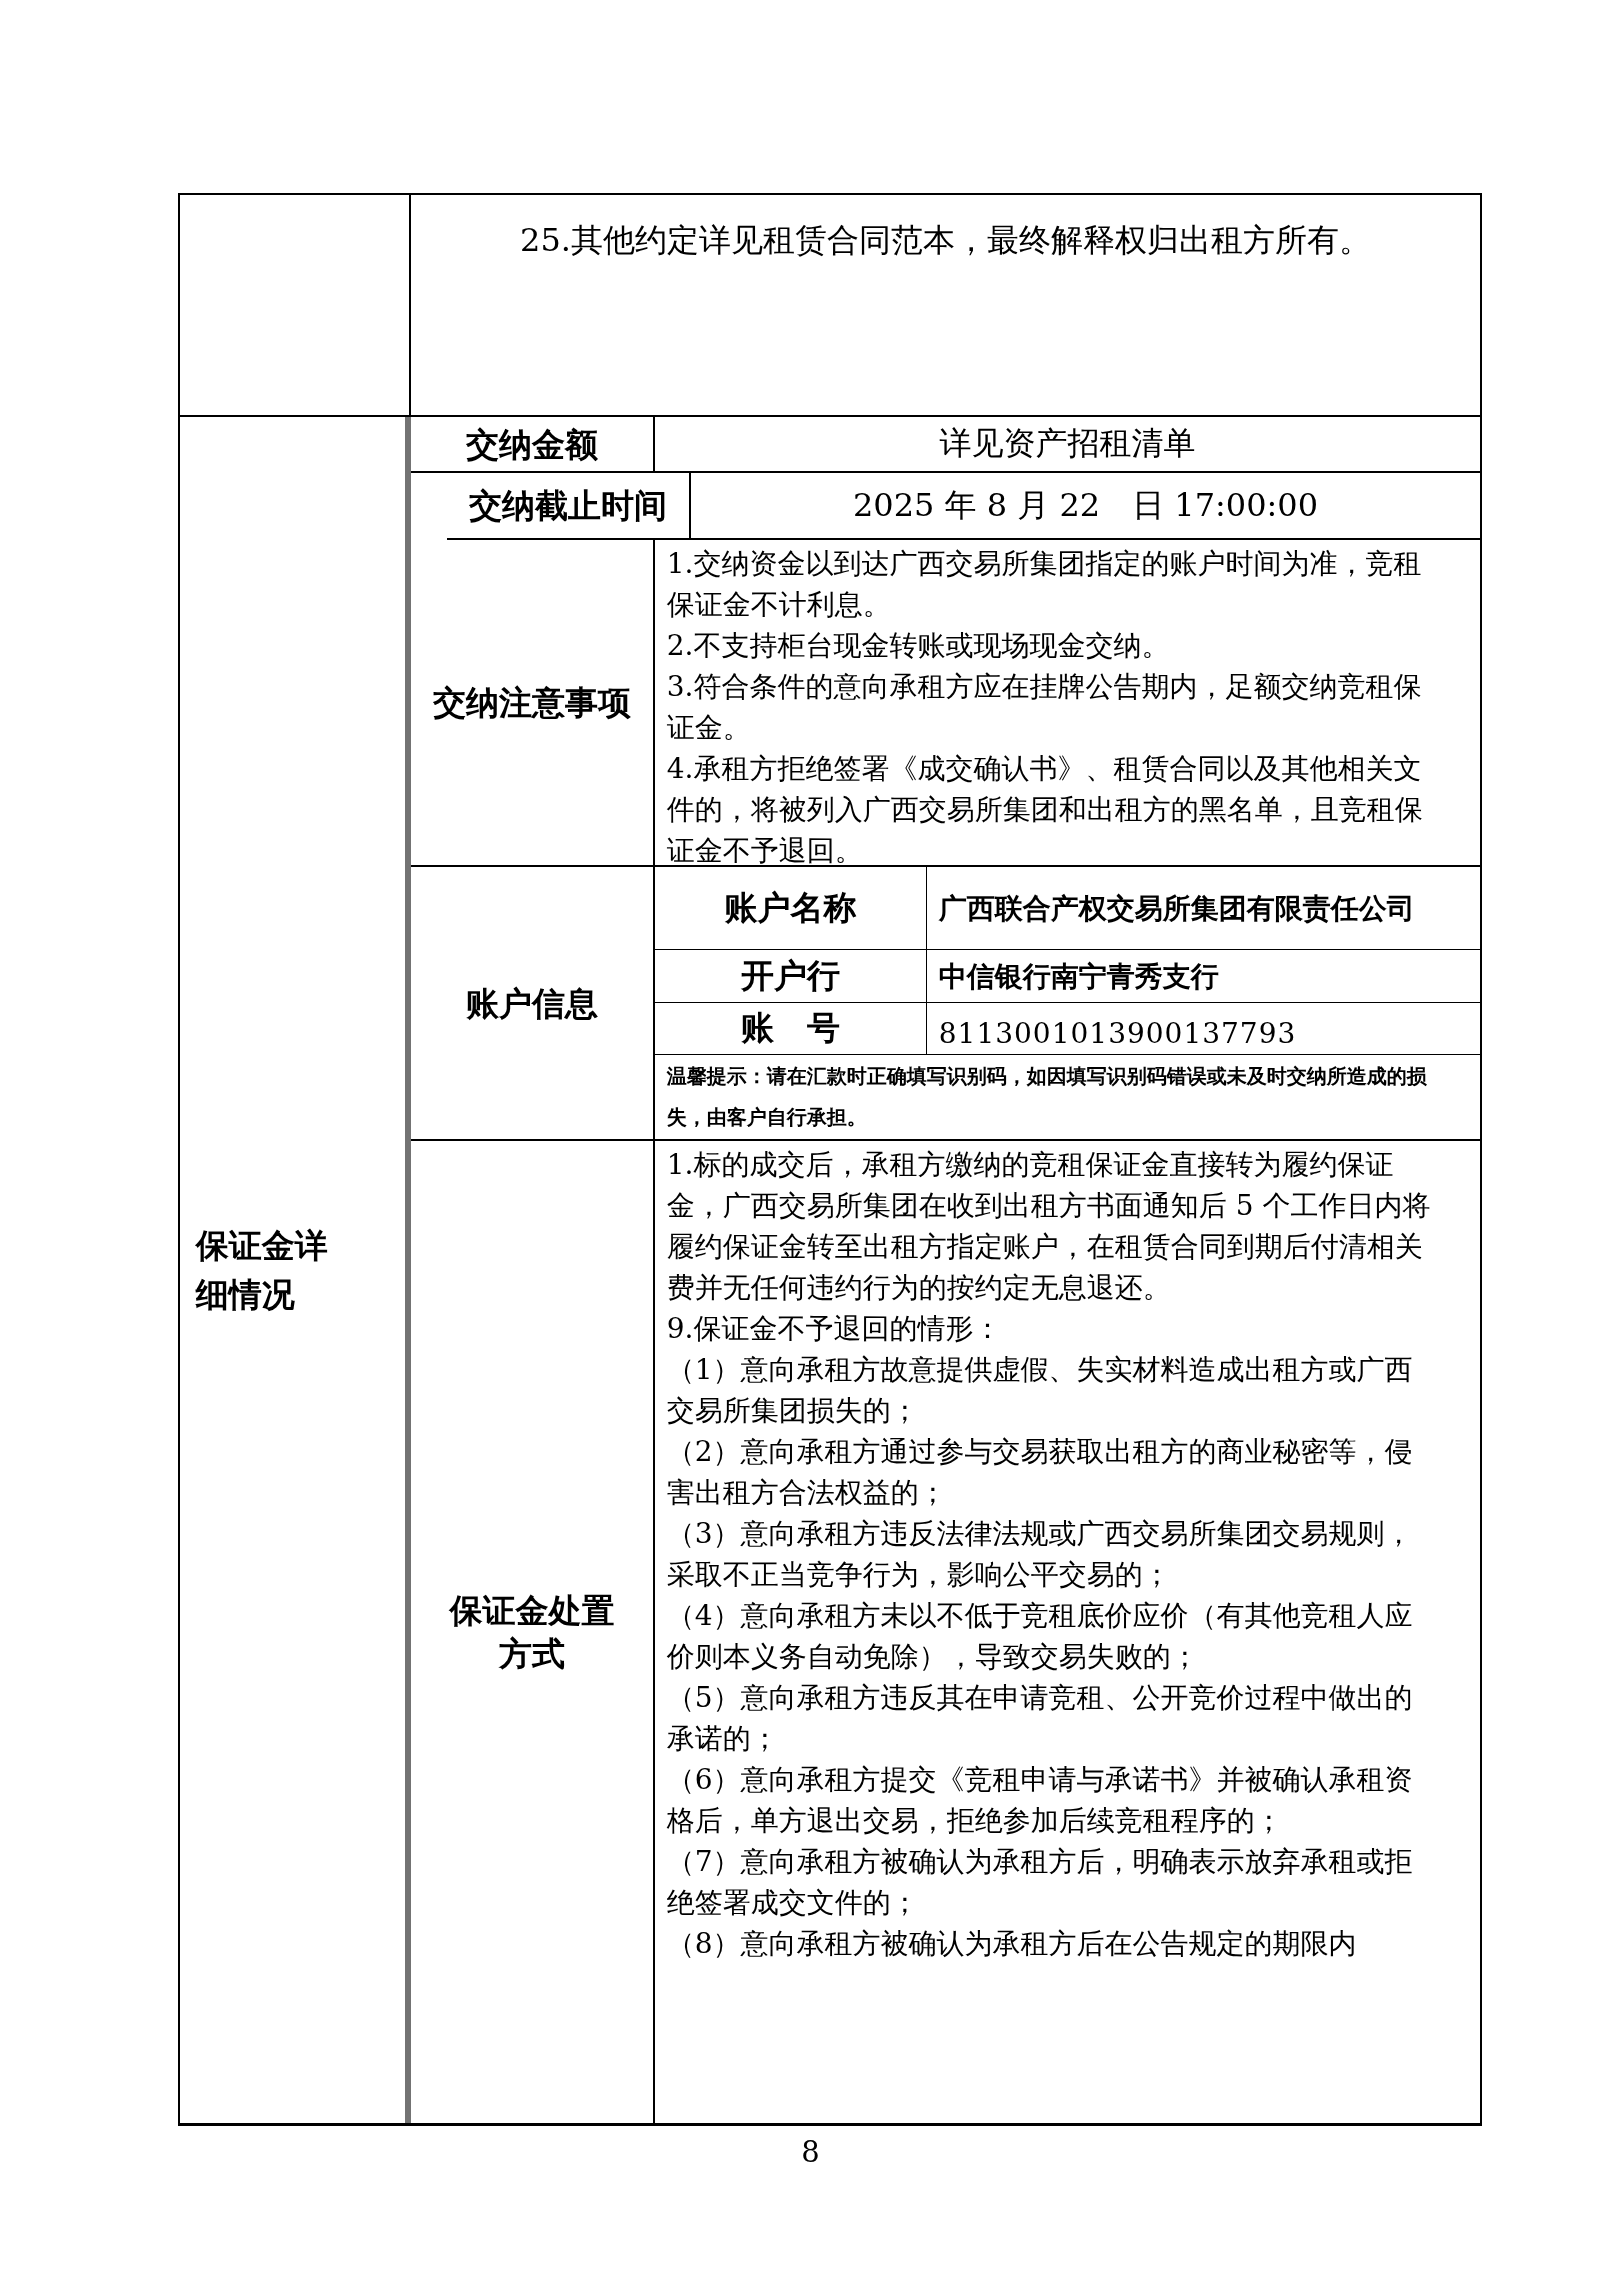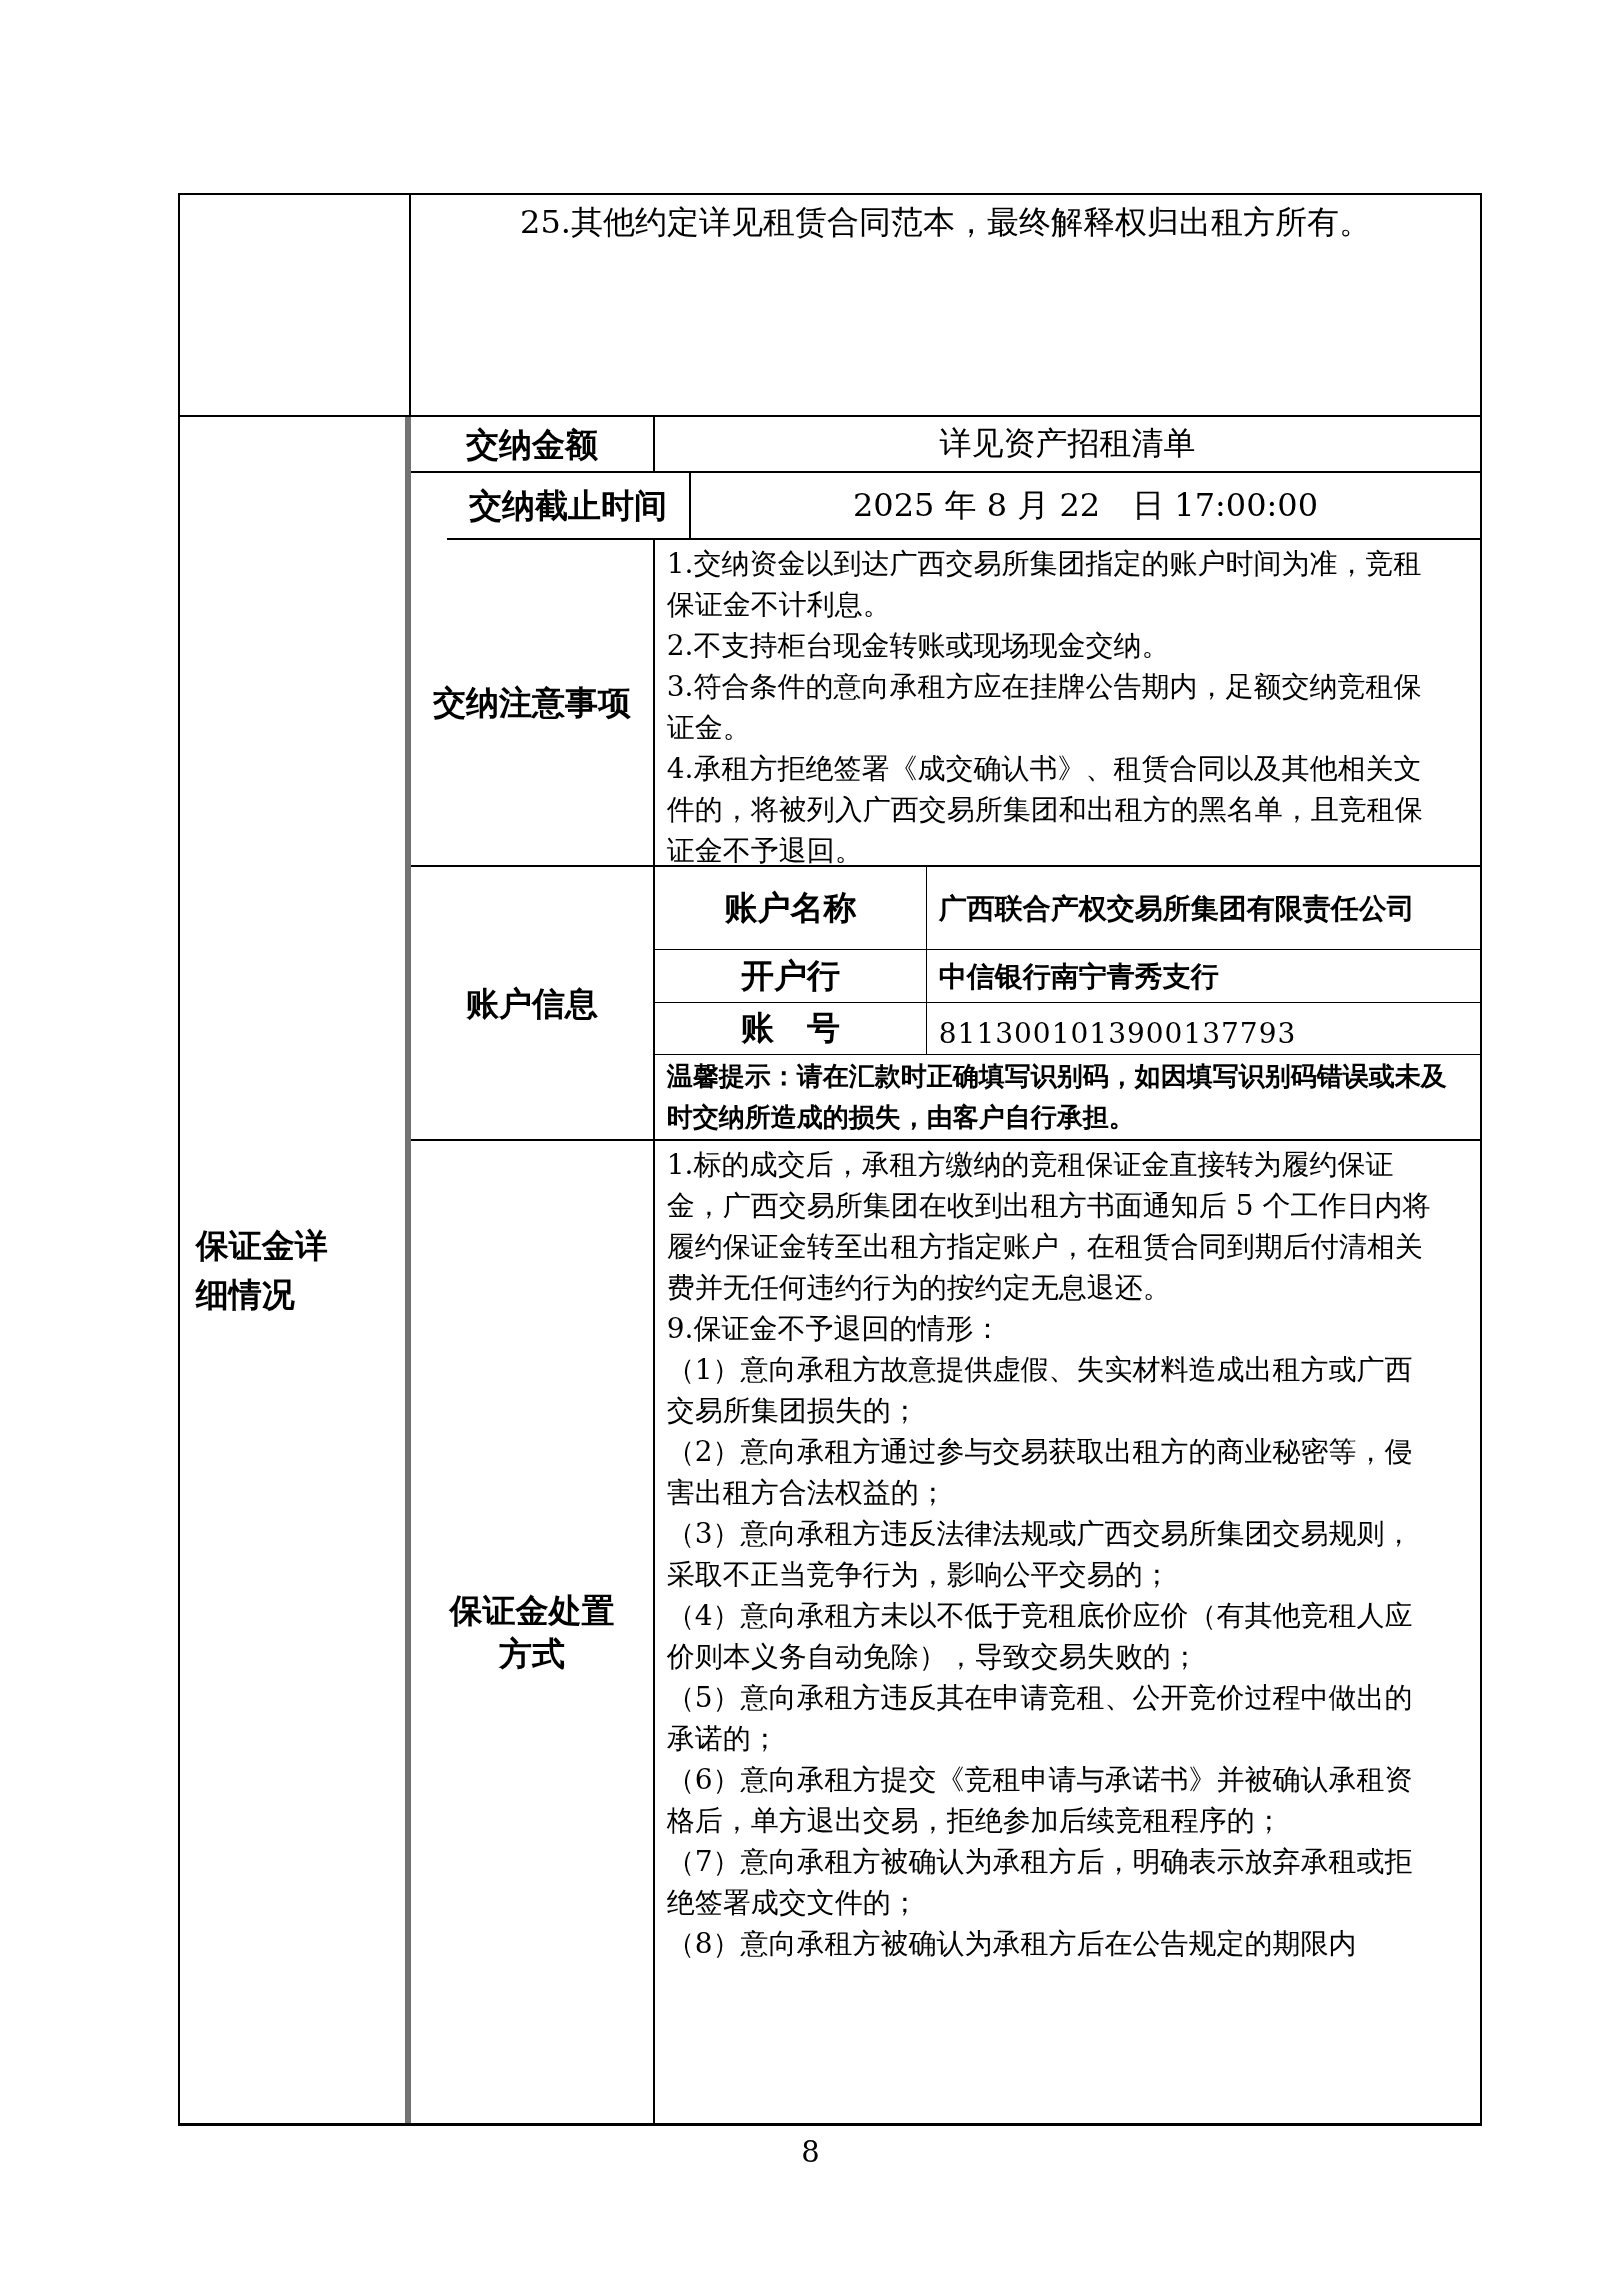--- a/index.html
+++ b/index.html
@@ -17,21 +17,21 @@
     width: 1304px;
     border: 2px solid #000;
     border-bottom: 3.9px solid #000;
     background: #fff;
   }
 
   
   .row-a { display: flex; height: 222px; border-bottom: 2px solid #000; }
   .row-a .cell-empty { width: 231px; flex: none; border-right: 2px solid #000; }
   .row-a .cell-text {
-    flex: 1; text-align: center; padding-top: 6px;
+    flex: 1; text-align: center; padding-top: 24px;
     font-size: 32px; line-height: 43px;
   }
 
   
   .section { display: flex; }
   .sec-label-cell {
     width: 231px; flex: none;
     border-right: 6px solid #737373;
     display: flex; align-items: center;
     padding-left: 15.7px;
@@ -87,21 +87,21 @@
     font-weight: bold;
   }
   .acct-name { height: 83px; }
   .acct-bank { height: 53px; }
   .acct-no   { height: 52px; }
   .acct-no .aval { font-weight: normal; letter-spacing: 1px; margin-top: 10px; }
   .acct-notice {
     flex: 1; border-bottom: none;
     display: flex; align-items: center;
     padding: 0 29px 0 11.8px;
-    font-weight: bold; font-size: 26px; line-height: 41px;
+    font-weight: bold; font-size: 20px; line-height: 41px;
   }
 
   .page-number {
     position: absolute;
     left: 0; top: 2135px; width: 1621px;
     text-align: center;
     font-size: 29px;
   }
 </style>
 </head>

